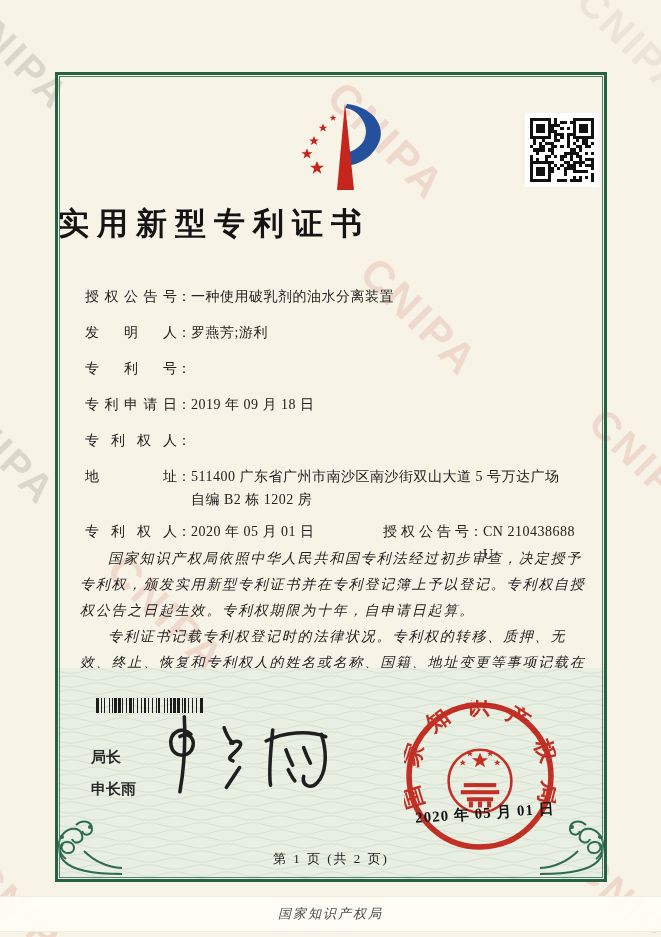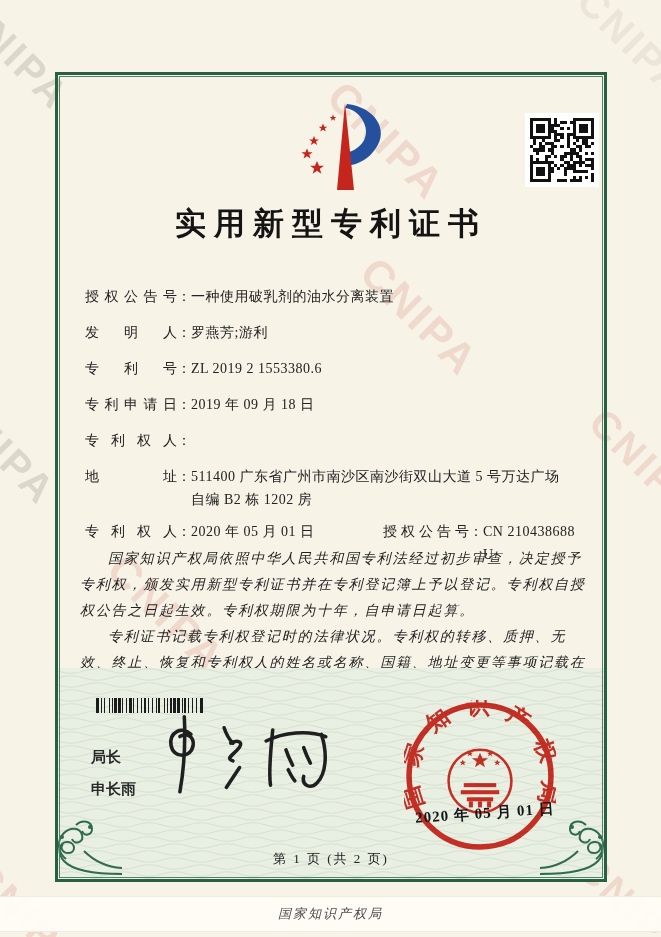--- a/index.html
+++ b/index.html
@@ -30,21 +30,21 @@
   .cert-no{
     position:absolute;left:27px;top:35px;font-size:14px;letter-spacing:1.5px;color:#222;
   }
   .logo{position:absolute;left:234px;top:26px;width:100px;height:94px;}
   .qr-box{
     position:absolute;left:467px;top:38px;width:64px;height:64px;
     background:#ffffff;padding:5px;
   }
   .qr-box svg{display:block;width:64px;height:64px;shape-rendering:crispEdges;}
   .cert-title{
-    position:absolute;left:0;top:128px;width:100%;text-align:center;
+    position:absolute;left:0;top:128px;width:100%;
     font-size:31px;font-weight:bold;letter-spacing:8px;color:#141414;
   }
   
   .fields{position:absolute;left:27px;top:210px;width:492px;font-size:14px;}
   .f-row{display:flex;line-height:23px;margin-bottom:13px;align-items:flex-start;}
   .f-row.row-addr{margin-bottom:9px;}
   .f-label{display:inline-block;width:92px;text-align:justify;text-align-last:justify;color:#222;flex:none;}
   .f-label2{display:inline-block;width:86px;text-align:justify;text-align-last:justify;color:#222;flex:none;margin-left:24px;}
   .f-colon{flex:none;color:#222;}
   .f-value{color:#222;letter-spacing:0.5px;word-break:break-all;max-width:382px;}
@@ -274,21 +274,20 @@
         <span class="f-value">一种使用破乳剂的油水分离装置</span>
       </div>
       <div class="f-row">
         <span class="f-label">发明人</span>
           <span class="f-colon">：</span>
         <span class="f-value">罗燕芳;游利</span>
       </div>
       <div class="f-row">
         <span class="f-label">专利号</span>
           <span class="f-colon">：</span>
-        <span class="f-value">ZL 2019 2 1553380.6</span>
       </div>
       <div class="f-row">
         <span class="f-label">专利申请日</span>
           <span class="f-colon">：</span>
         <span class="f-value">2019 年 09 月 18 日</span>
       </div>
       <div class="f-row">
         <span class="f-label">专利权人</span>
           <span class="f-colon">：</span>
       </div>

